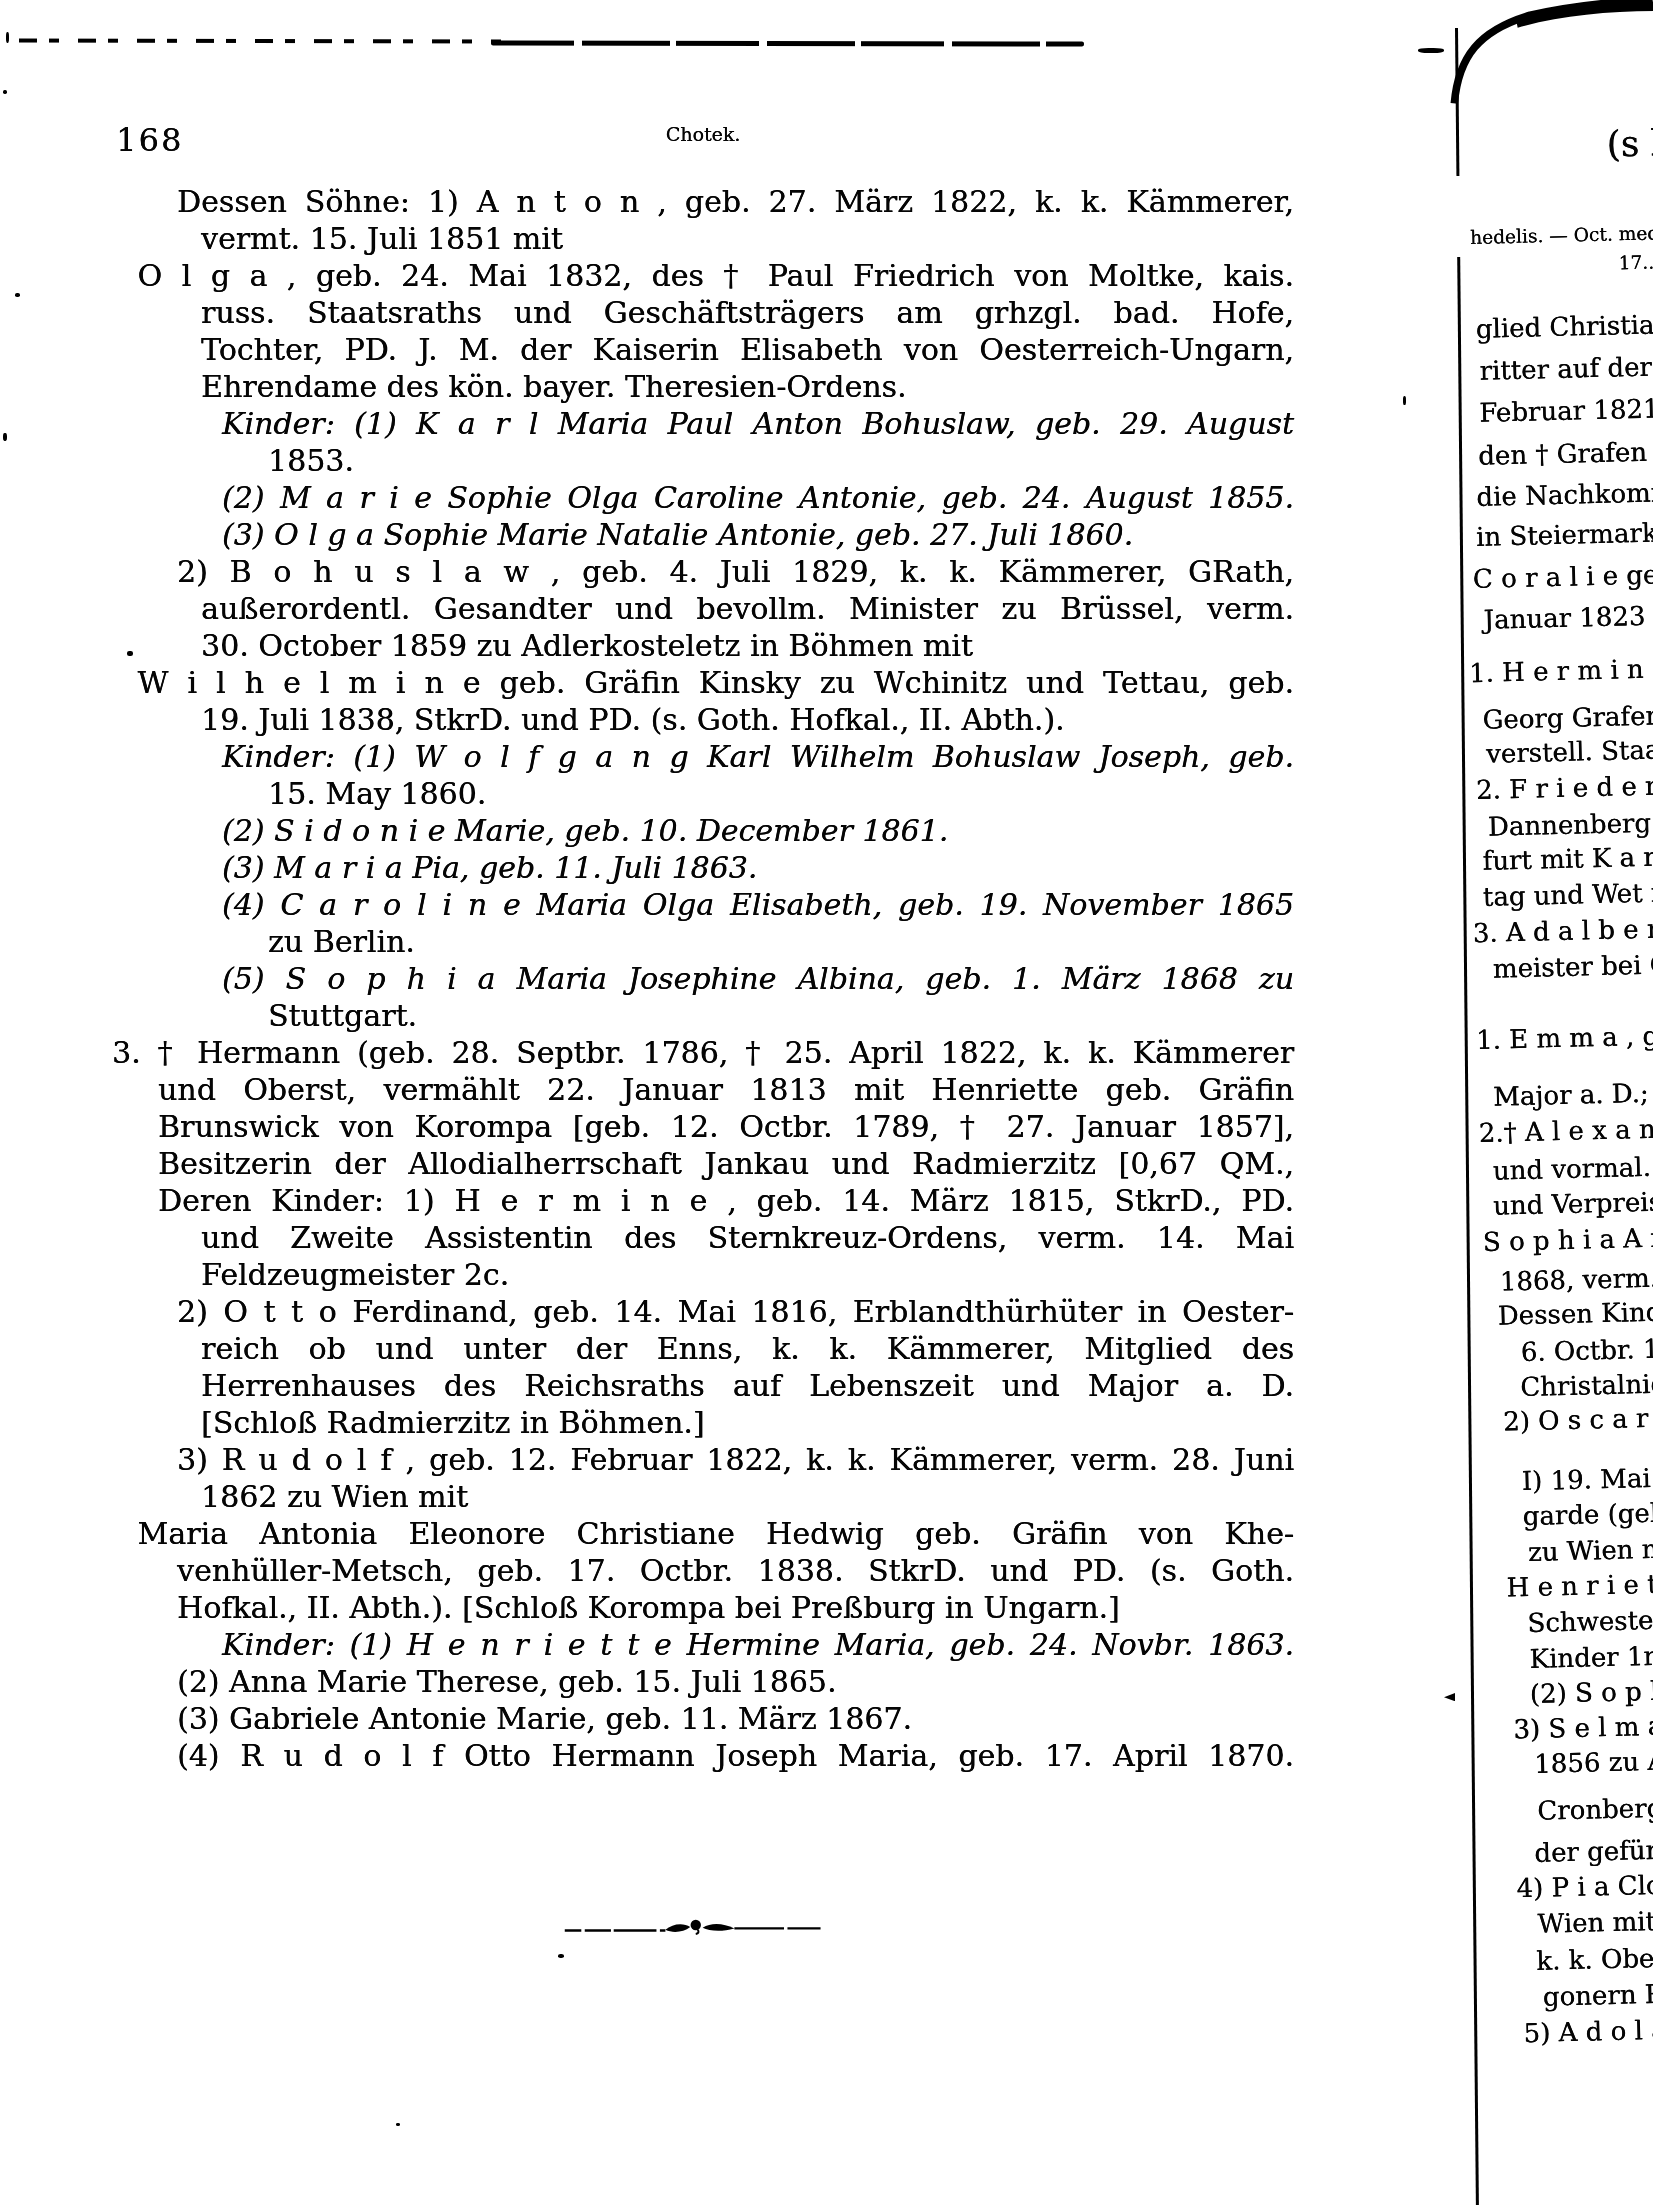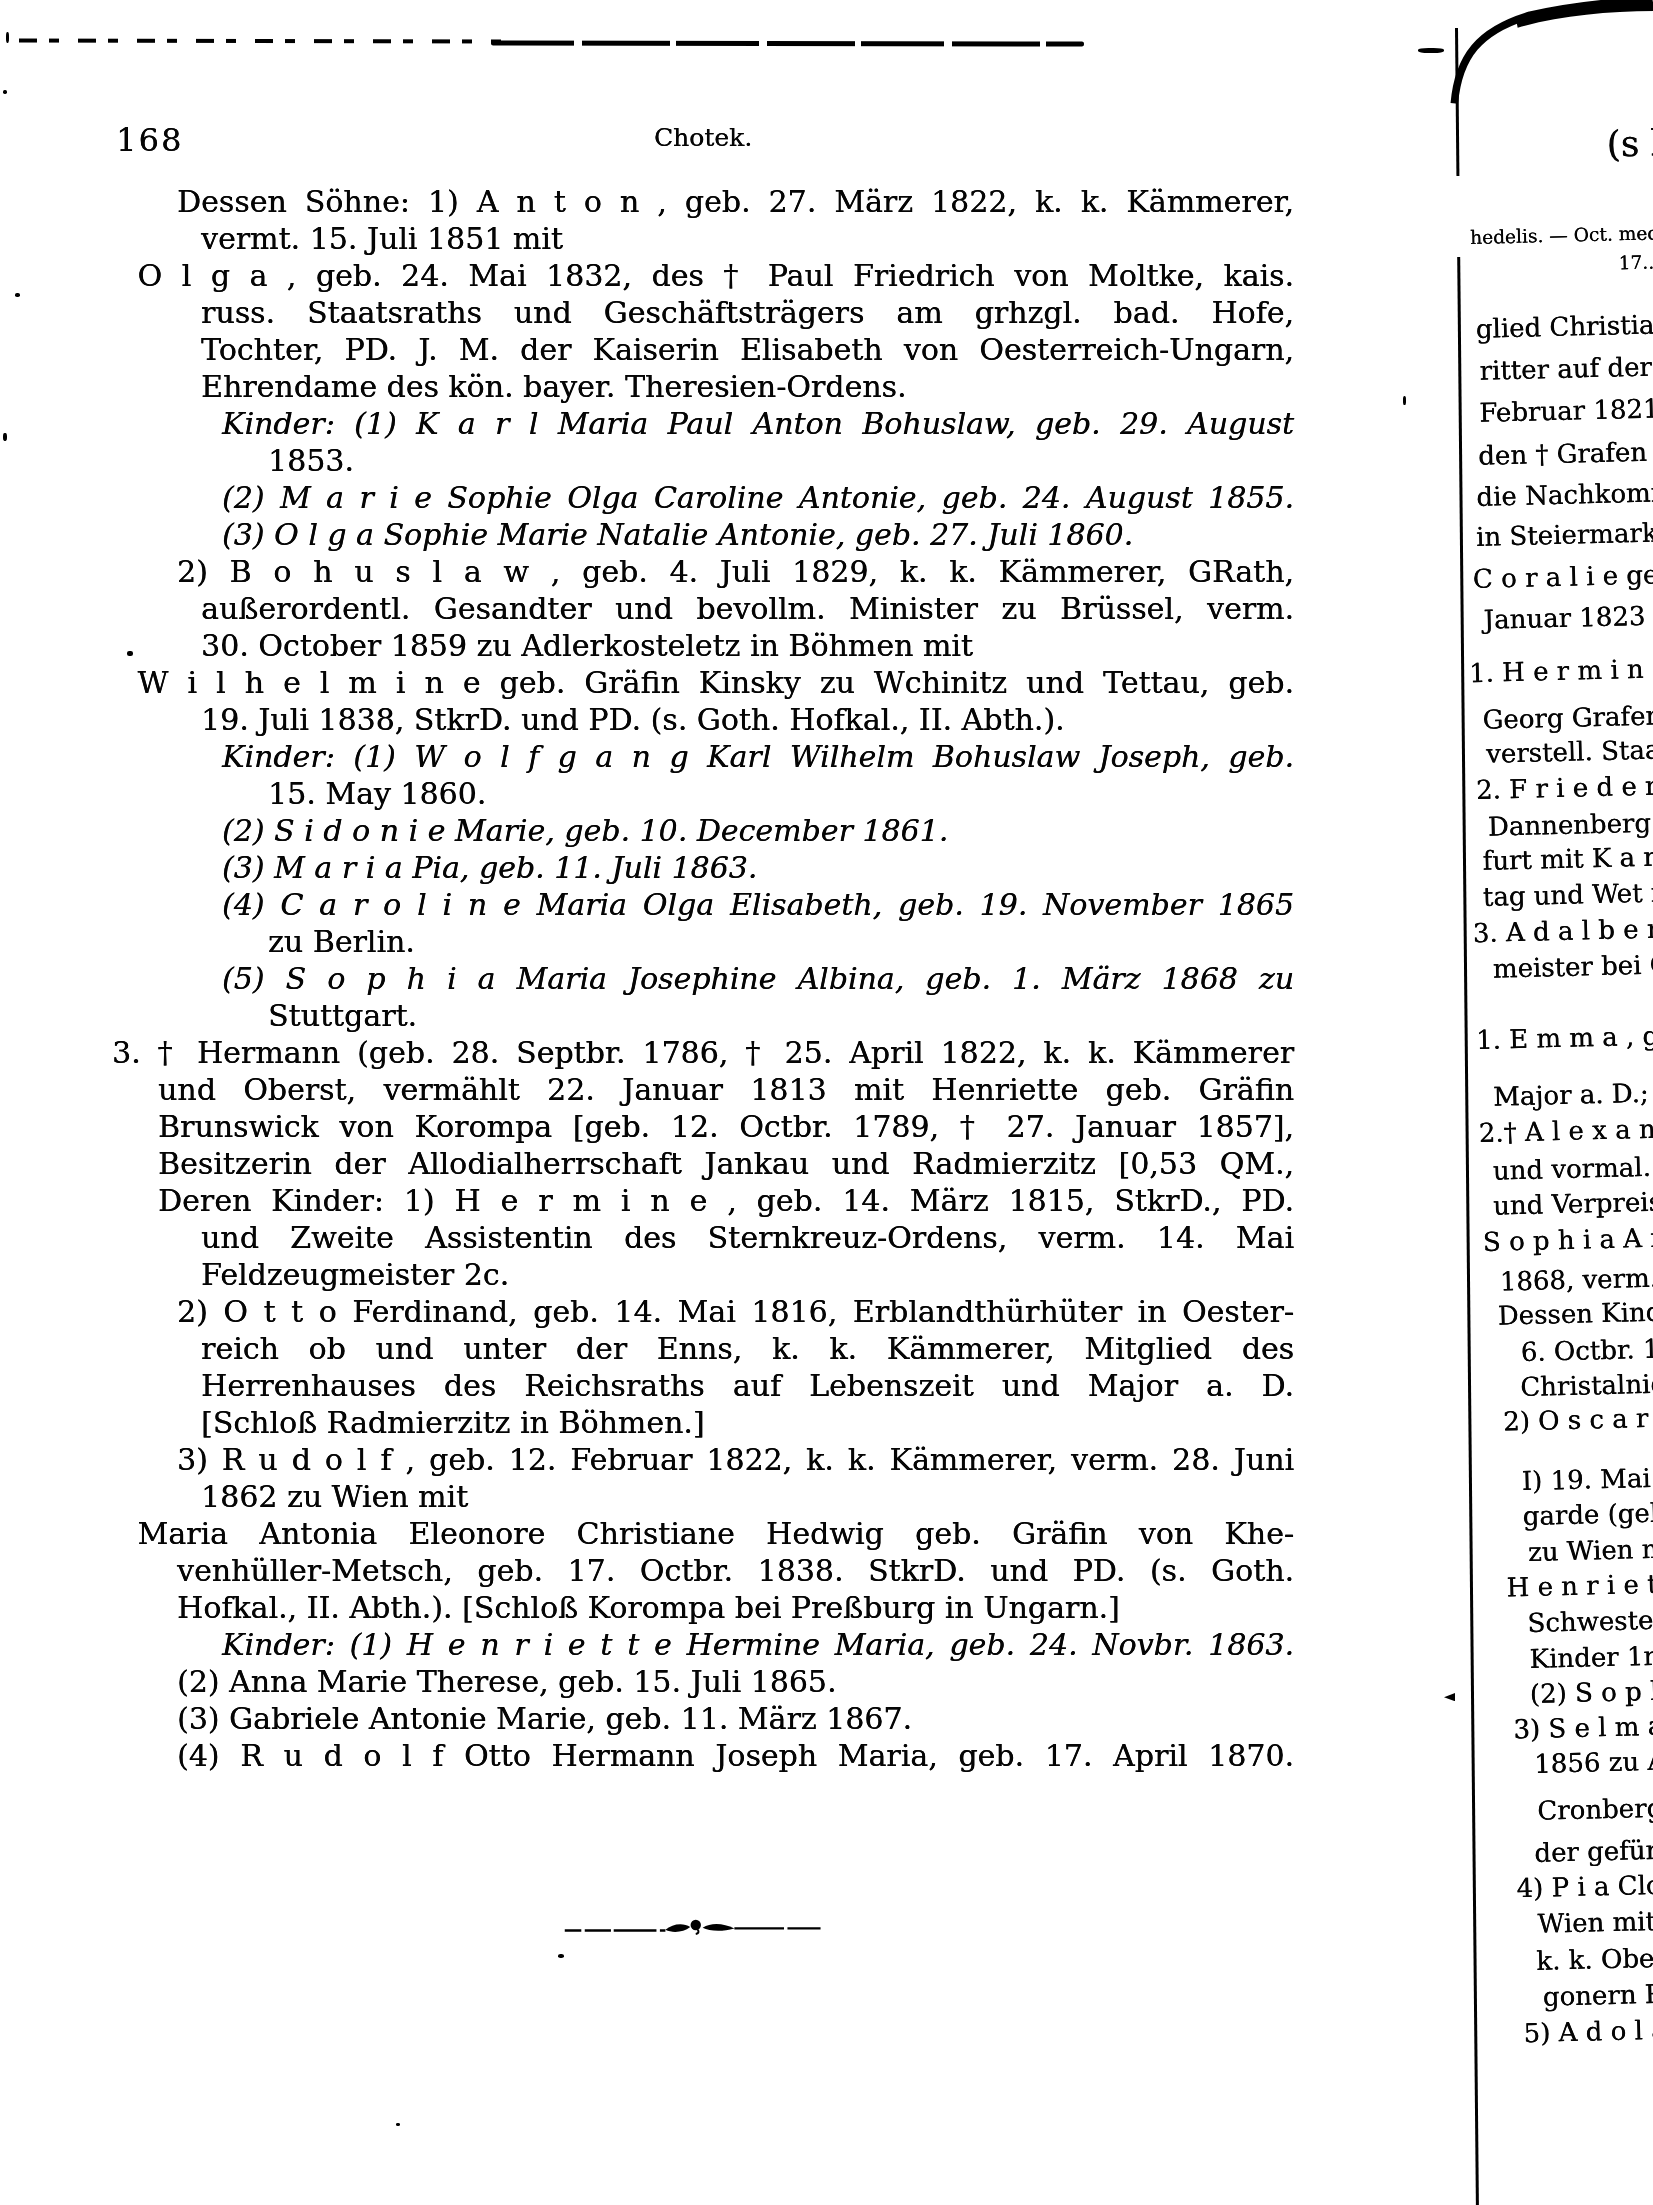--- a/index.html
+++ b/index.html
@@ -2,21 +2,21 @@
 <html style="font-size:11px"><head>
 <meta charset="utf-8">
 <title>Scan</title>
 <style>
   html,body{margin:0;padding:0;}
   body{width:1654px;height:2205px;background:#ffffff;position:relative;overflow:hidden;
        font-family:"DejaVu Serif","Liberation Serif",serif;color:#050505;}
   .page{position:absolute;inset:0;}
   
   .pagenum{position:absolute;left:116px;top:121px;font-size:32px;letter-spacing:2.1px;text-shadow:0.3px 0 0 #000;}
-  .runhead{position:absolute;left:112px;top:123px;width:1182px;text-align:center;font-size:25px;text-shadow:0.3px 0 0 #000;}
+  .runhead{position:absolute;left:112px;top:123px;width:1182px;text-align:center;font-size:19px;text-shadow:0.3px 0 0 #000;}
   
   .textblock{position:absolute;left:112px;top:183px;width:1182px;}
   .line{height:37px;line-height:37px;font-size:30px;white-space:normal;text-shadow:0.3px 0 0 #000;overflow:visible;}
   .line.j{text-align:justify;text-align-last:justify;}
   .in0{padding-left:25.5px;}
   .in1{padding-left:0px;}
   .in2{padding-left:65px;}
   .in3{padding-left:89px;}
   .in4{padding-left:110px;font-style:italic;}
   .in5{padding-left:156px;}
@@ -70,21 +70,21 @@
       <div class="line in5">15. May 1860.</div>
       <div class="line in4">(2) S i d o n i e Marie, geb. 10. December 1861.</div>
       <div class="line in4">(3) M a r i a Pia, geb. 11. Juli 1863.</div>
       <div class="line in4 j">(4) C a r o l i n e Maria Olga Elisabeth, geb. 19. November 1865</div>
       <div class="line in5">zu Berlin.</div>
       <div class="line in4 j">(5) S o p h i a Maria Josephine Albina, geb. 1. März 1868 zu</div>
       <div class="line in5">Stuttgart.</div>
       <div class="line in1 j">3. † Hermann (geb. 28. Septbr. 1786, † 25. April 1822, k. k. Kämmerer</div>
       <div class="line in6 j">und Oberst, vermählt 22. Januar 1813 mit Henriette geb. Gräfin</div>
       <div class="line in6 j">Brunswick von Korompa [geb. 12. Octbr. 1789, † 27. Januar 1857],</div>
-      <div class="line in6 j">Besitzerin der Allodialherrschaft Jankau und Radmierzitz [0,53 QM.,</div>
+      <div class="line in6 j">Besitzerin der Allodialherrschaft Jankau und Radmierzitz [0,67 QM.,</div>
       <div class="line in6 j">Deren Kinder: 1) H e r m i n e , geb. 14. März 1815, StkrD., PD.</div>
       <div class="line in3 j">und Zweite Assistentin des Sternkreuz-Ordens, verm. 14. Mai</div>
       <div class="line in3">Feldzeugmeister 2c.</div>
       <div class="line in2 j">2) O t t o Ferdinand, geb. 14. Mai 1816, Erblandthürhüter in Oester-</div>
       <div class="line in3 j">reich ob und unter der Enns, k. k. Kämmerer, Mitglied des</div>
       <div class="line in3 j">Herrenhauses des Reichsraths auf Lebenszeit und Major a. D.</div>
       <div class="line in3">[Schloß Radmierzitz in Böhmen.]</div>
       <div class="line in2 j">3) R u d o l f , geb. 12. Februar 1822, k. k. Kämmerer, verm. 28. Juni</div>
       <div class="line in3">1862 zu Wien mit</div>
       <div class="line in0 j">Maria Antonia Eleonore Christiane Hedwig geb. Gräfin von Khe-</div>

